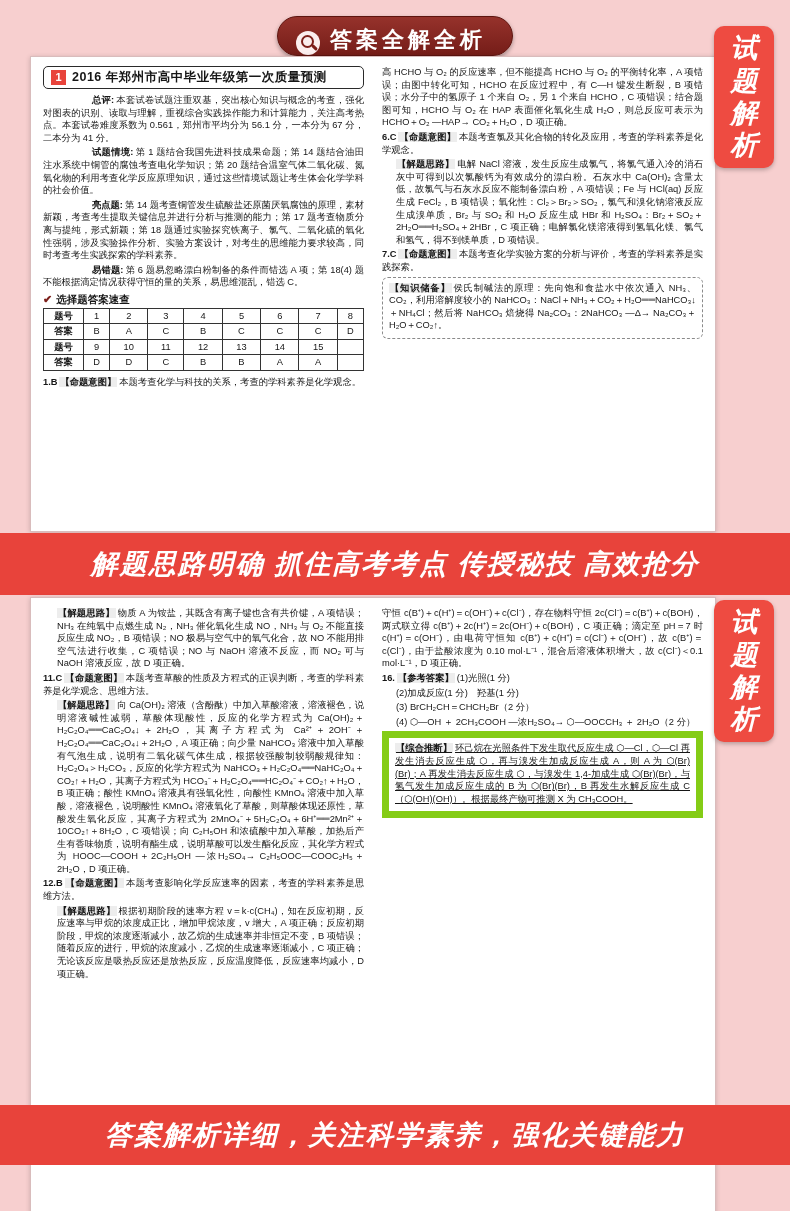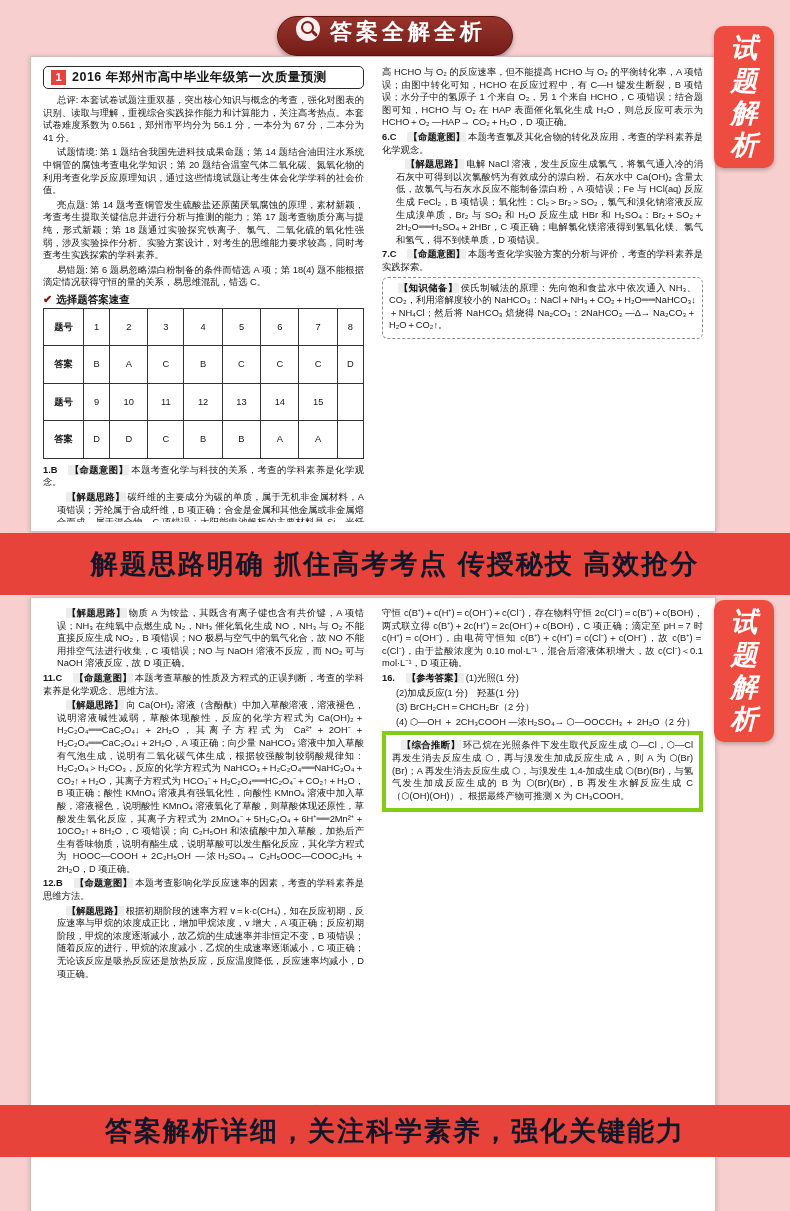--- a/index.html
+++ b/index.html
@@ -9,83 +9,83 @@
     background:#f7cfcf;
     font-family:"Liberation Sans", sans-serif;
     overflow:hidden;
   }
   
   .header-badge {
     position:absolute; top:16px; left:50%; transform:translateX(-50%);
     min-width:236px; height:40px; padding:0 18px;
     background:linear-gradient(#96322b,#751d18);
     border:1px solid #5d140f; border-radius:21px;
-    display:flex; align-items:flex-start; gap:10px;
+    display:flex; align-items:flex-end; gap:10px;
     box-shadow:0 2px 4px rgba(0,0,0,.35);
   }
   .mag { width:24px; height:24px; background:#fbeeee; border-radius:50%; position:relative; flex:0 0 24px; }
   .mag::before { content:""; position:absolute; left:5px; top:4px; width:9px; height:9px; border:2.5px solid #7c1f1a; border-radius:50%; }
   .mag::after  { content:""; position:absolute; left:15px; top:15px; width:7px; height:3px; background:#7c1f1a; transform:rotate(45deg); border-radius:2px; }
   .header-title { color:#ffffff; font-size:22px; font-weight:bold; letter-spacing:4px; white-space:nowrap; }
   
   .side-tab {
     position:absolute; left:714px; width:60px; height:142px;
     background:#ee4b41; border-radius:10px;
     display:flex; flex-direction:column; align-items:center; justify-content:center;
     color:#fff; font-weight:bold; font-style:italic; font-size:27px; line-height:1.2;
     box-shadow:0 2px 4px rgba(0,0,0,.25); z-index:5;
   }
   .tab1 { top:26px; } .tab2 { top:600px; }
   
   .banner {
     position:absolute; left:0; width:790px; background:#e8433b;
-    color:#0f172a; display:flex; align-items:center; justify-content:center;
-    font-size:27px; font-weight:bold; letter-spacing:2px; white-space:nowrap;
+    color:#ffffff; display:flex; align-items:center; justify-content:center;
+    font-size:27px; font-weight:bold; letter-spacing:2px; white-space:nowrap;font-style:italic;
   }
   .banner1 { top:533px; height:62px; }
-  .banner2 { top:1105px; height:52px; }
+  .banner2 { top:1105px; height:60px; }
   
   .page {
     position:absolute; left:30px; width:686px; background:#fff;
     border:1px solid #d9bcbc; box-shadow:0 1px 5px rgba(0,0,0,.18);
     padding:9px 12px;
   }
   .page1 { top:56px; height:476px; }
   .page2 { top:597px; height:638px; }
   .cols { display:flex; gap:18px; height:100%; }
   .col { width:322px; overflow:hidden; font-size:9.3px; line-height:12.6px; color:#161616; text-align:justify; }
   
   p.blk { margin-bottom:2px; }
   p.ov { text-indent:1.5em; }
   .blk b { margin-right:2px; }
-  .lbl { font-weight:bold; background:#ededed; padding:0 1px;margin-left:9px; }
-  .lbl2 { font-weight:normal; }
+  .lbl { font-weight:bold; background:#ededed; padding:0 1px; }
+  .lbl2 { font-weight:bold;margin-left:35px; }
   .qno { font-weight:bold; }
   .indent { padding-left:1.5em; }
   
   .p1-title {
     display:flex; align-items:center; gap:6px;
     border:1.5px solid #2a2a2a; border-radius:5px;
     padding:3px 7px; margin-bottom:5px;
   }
   .num-badge {
     background:#e8433b; color:#fff; width:15px; height:15px; flex:0 0 15px;
     display:flex; align-items:center; justify-content:center;
     font-size:11px; font-weight:bold;
   }
   .p1-title .t { font-size:12.5px; font-weight:bold; letter-spacing:.5px; }
   
   .qc-head { font-weight:bold; font-size:10.5px; margin:4px 0 2px; display:flex; align-items:center; gap:4px; }
   .check-icon { color:#7c1f1a; font-size:11px; }
   table.ans { border-collapse:collapse; width:100%; margin:2px 0 5px; }
-  table.ans td { border:1px solid #333; text-align:center; font-size:9.3px; height:15px; padding:12px 0; }
+  table.ans td { border:1px solid #333; text-align:center; font-size:9.3px; height:15px; padding:1px 0; }
   table.ans td:first-child { width:40px; font-weight:bold; }
   
   .kbox { border:1px dashed #8a8a8a; border-radius:6px; padding:4px 6px; margin-top:3px; }
-  .ibox { border:4px solid #84cc16; padding:4px 6px; margin-top:3px; }
+  .ibox { border:7px solid #84cc16; padding:4px 6px; margin-top:3px;text-decoration:underline; }
 </style>
 </head>
 <body>
 
 <div class="header-badge">
   <span class="mag"></span>
   <span class="header-title">答案全解全析</span>
 </div>
 
 <div class="side-tab tab1">
@@ -163,21 +163,20 @@
           <td>B</td>
           <td>B</td>
           <td>A</td>
           <td>A</td>
           <td></td>
         </tr>
       </tbody>
         </table>
 
       <p class="blk"><b class="qno">1.B</b><b class="lbl">【命题意图】</b><span>本题考查化学与科技的关系，考查的学科素养是化学观念。</span></p>
-      <p class="blk indent"><b class="lbl">【解题思路】</b><span>碳纤维的主要成分为碳的单质，属于无机非金属材料，A 项错误；芳纶属于合成纤维，B 项正确；合金是金属和其他金属或非金属熔合而成，属于混合物，C 项错误；太阳能电池帆板的主要材料是 Si，光纤的主要成分是 SiO₂。</span></p>
     </div>
 
     <div class="col">
       <p class="blk"><span>高 HCHO 与 O₂ 的反应速率，但不能提高 HCHO 与 O₂ 的平衡转化率，A 项错误；由图中转化可知，HCHO 在反应过程中，有 C—H 键发生断裂，B 项错误；水分子中的氢原子 1 个来自 O₂，另 1 个来自 HCHO，C 项错误；结合题图可知，HCHO 与 O₂ 在 HAP 表面催化氧化生成 H₂O，则总反应可表示为 HCHO＋O₂ —HAP→ CO₂＋H₂O，D 项正确。</span></p>
       <p class="blk"><b class="qno">6.C</b><b class="lbl">【命题意图】</b><span>本题考查氯及其化合物的转化及应用，考查的学科素养是化学观念。</span></p>
       <p class="blk indent"><b class="lbl">【解题思路】</b><span>电解 NaCl 溶液，发生反应生成氯气，将氯气通入冷的消石灰中可得到以次氯酸钙为有效成分的漂白粉。石灰水中 Ca(OH)₂ 含量太低，故氯气与石灰水反应不能制备漂白粉，A 项错误；Fe 与 HCl(aq) 反应生成 FeCl₂，B 项错误；氧化性：Cl₂＞Br₂＞SO₂，氯气和溴化钠溶液反应生成溴单质，Br₂ 与 SO₂ 和 H₂O 反应生成 HBr 和 H₂SO₄：Br₂＋SO₂＋2H₂O══H₂SO₄＋2HBr，C 项正确；电解氯化镁溶液得到氢氧化镁、氯气和氢气，得不到镁单质，D 项错误。</span></p>
       <p class="blk"><b class="qno">7.C</b><b class="lbl">【命题意图】</b><span>本题考查化学实验方案的分析与评价，考查的学科素养是实践探索。</span></p>
 
       <div class="kbox">
         <p class="blk"><b class="lbl">【知识储备】</b><span>侯氏制碱法的原理：先向饱和食盐水中依次通入 NH₃、CO₂，利用溶解度较小的 NaHCO₃：NaCl＋NH₃＋CO₂＋H₂O══NaHCO₃↓＋NH₄Cl；然后将 NaHCO₃ 焙烧得 Na₂CO₃：2NaHCO₃ —Δ→ Na₂CO₃＋H₂O＋CO₂↑。</span></p>

